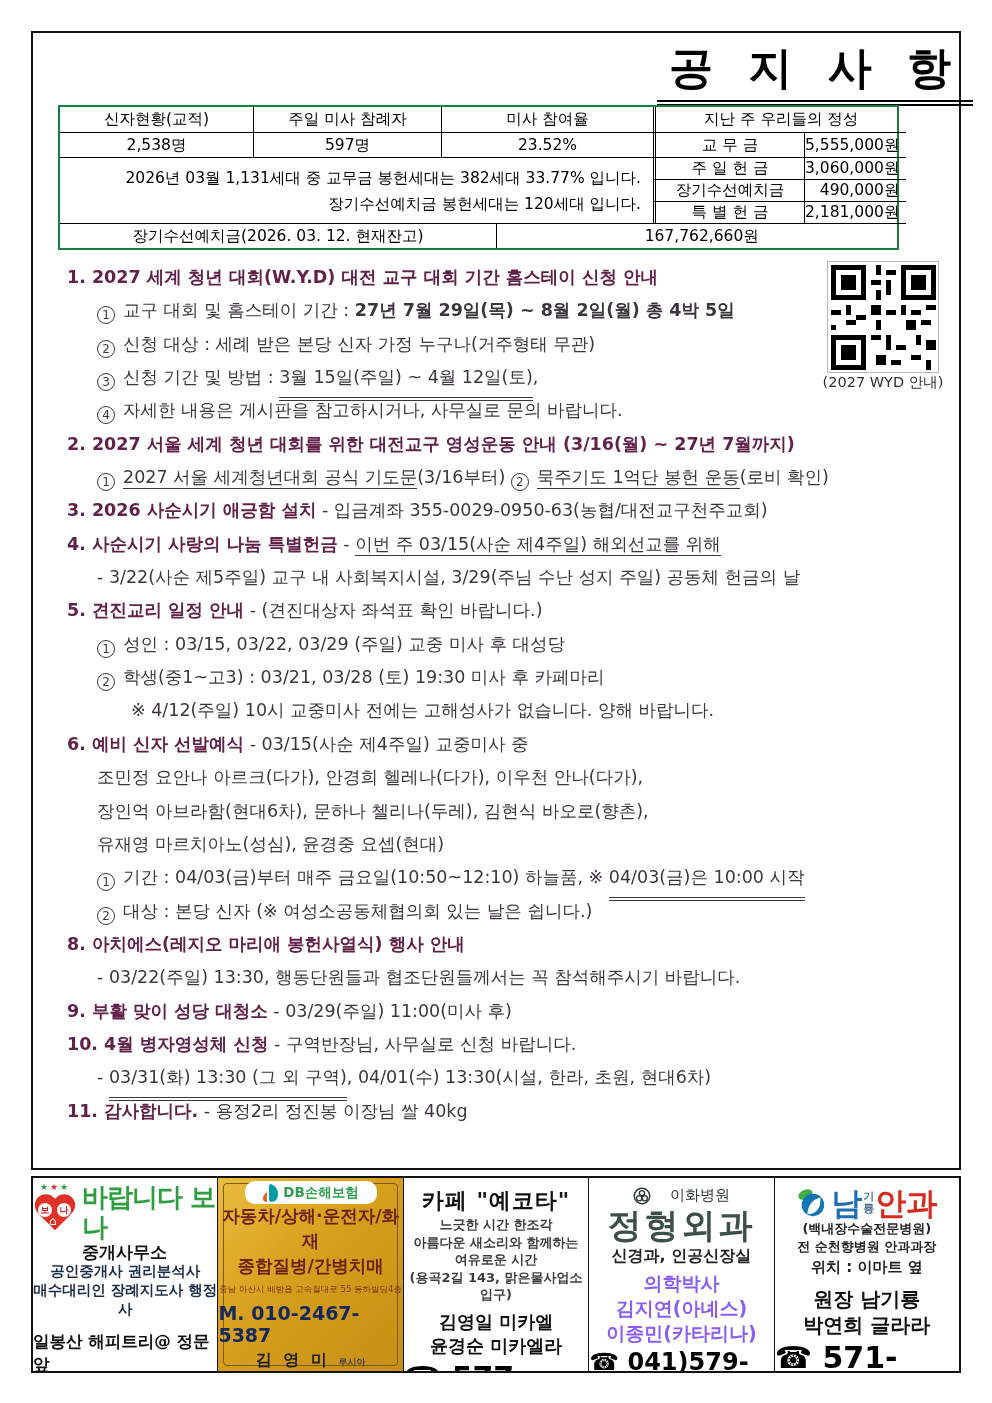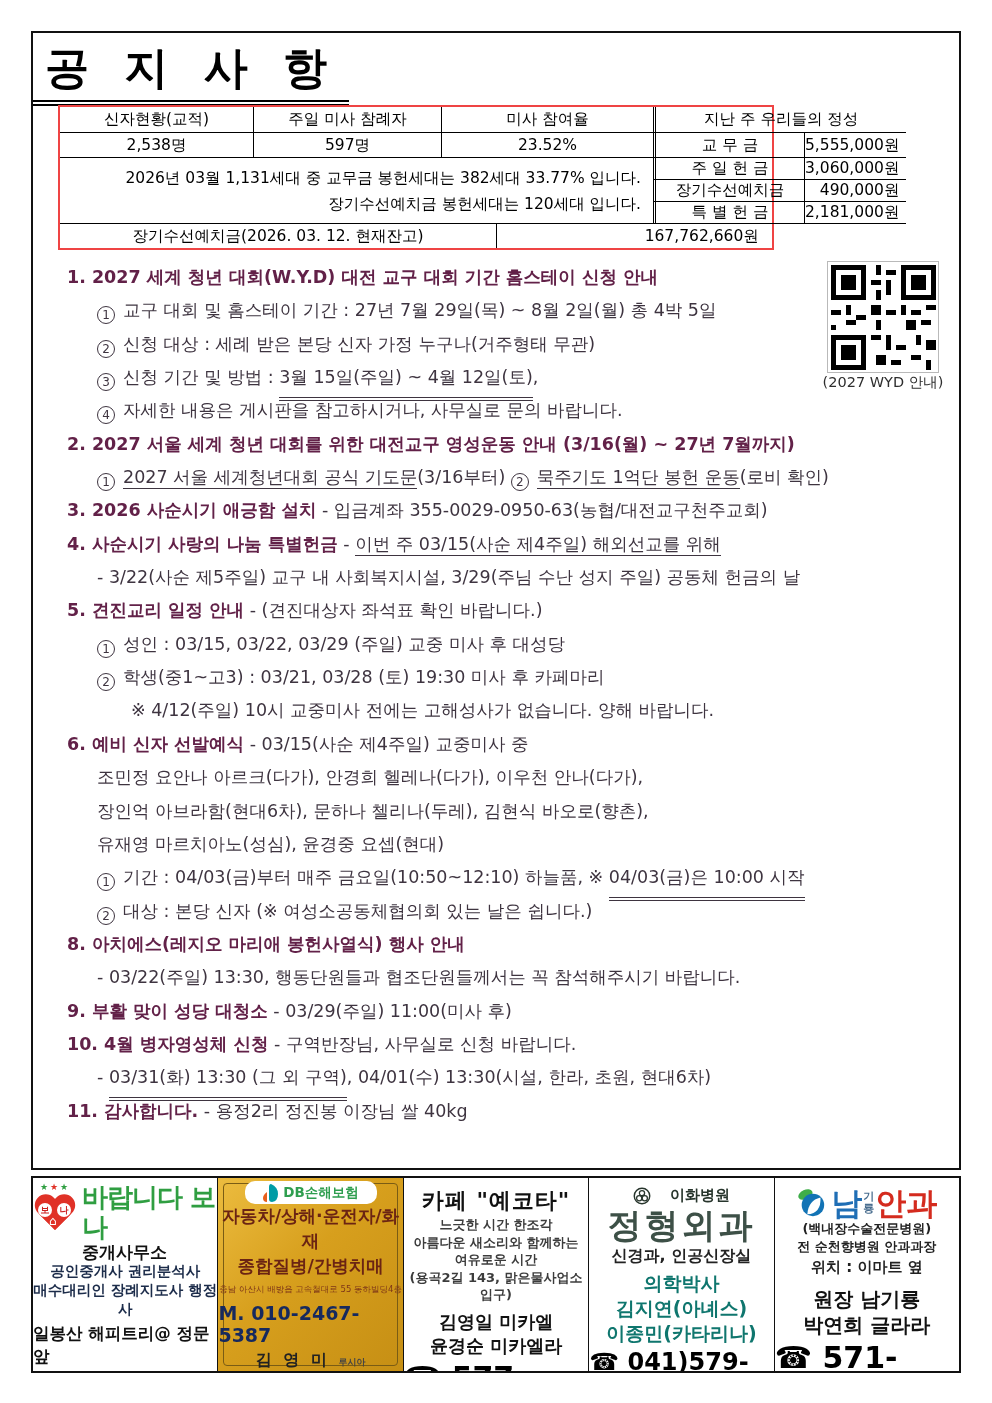--- a/index.html
+++ b/index.html
@@ -3,45 +3,45 @@
 <meta charset="utf-8">
 <style>
   *{box-sizing:border-box;margin:0;padding:0}
   body{background:#fff;font-family:"DejaVu Sans","Liberation Sans",sans-serif;}
   .sheet{position:relative;width:992px;height:1403px;background:#fff;overflow:hidden}
 
   
   .main-box{position:absolute;left:31px;top:31px;width:930px;height:1139px;border:2px solid #111;background:#fff}
 
   
-  .title-wrap{position:absolute;top:6px;left:0;width:100%;text-align:left}
+  .title-wrap{position:absolute;top:6px;left:14px;width:100%;text-align:right}
   .title-wrap span{display:inline-block;font-size:44px;font-weight:bold;letter-spacing:10px;color:#000;
     border-bottom:6px double #000;padding:0 12px 2px 12px}
 
   
-  .stats{position:absolute;left:25px;top:72px;width:716px;height:145px;border:2px solid #ef4444;
+  .stats{position:absolute;left:25px;top:72px;width:841px;height:145px;border:2px solid #15803d;
     display:grid;grid-template-columns:193px 188px 212px 151px 1fr;grid-template-rows:25px 25px 22px 22px 22px 1fr;color:#000}
   .sc{border-left:1px solid #000;border-top:1px solid #000;display:flex;align-items:center;justify-content:center;font-size:15.5px;white-space:nowrap}
   .r1{border-top:none}
   .cl{border-left:none}
   .dbl{border-left:3px double #000}
   .val{justify-content:flex-end;padding-right:7px}
   .h4{grid-column:4/6}
   .note{grid-column:1/4;grid-row:3/6;border-left:none;flex-direction:column;align-items:flex-end;justify-content:center;padding-right:12px;line-height:26px}
   .brow{grid-column:1/6;grid-row:6;border-top:1px solid #000;display:flex}
   .bl{width:437px;border-right:1px solid #000;display:flex;align-items:center;justify-content:center;font-size:15.5px}
   .bv{flex:1;display:flex;align-items:center;justify-content:center;font-size:15.5px}
 
   
   .nlist{position:absolute;left:34px;top:228px;width:884px}
   .nline{height:33.35px;line-height:33.35px;white-space:nowrap;font-size:17.5px;color:#3e3440}
   .ind0{padding-left:0}
   .ind1{padding-left:30px}
   .ind2{padding-left:64px}
-  .nline .b{font-weight:normal}
+  .nline .b{font-weight:bold}
   .nline .h{font-weight:bold;color:#622148}
   .nline .u1{border-bottom:1.5px solid currentColor;padding-bottom:1px}
   .nline .u2{border-bottom:4px double currentColor;padding-bottom:10px}
   .circ{display:inline-flex;width:18px;height:18px;border:1.3px solid currentColor;border-radius:50%;
     align-items:center;justify-content:center;font-size:12px;margin-right:8px;vertical-align:-3px;line-height:1}
 
   
   .qr{position:absolute;left:794px;top:228px;width:112px;height:112px;border:1px solid #b9b9b9;background:#fff;padding:3px}
   .qr-cap{position:absolute;left:760px;top:340px;width:180px;text-align:center;font-size:14.5px;color:#2e2e2e;white-space:nowrap}
 
@@ -57,21 +57,21 @@
   .st-g{color:#2f9e41}.st-r{color:#e03127}
   .heart{position:relative;width:44px;height:40px;margin-top:1px}
   .heart::before,.heart::after{content:"";position:absolute;left:22px;top:2px;width:22px;height:35px;background:#e03127;border-radius:22px 22px 0 0;transform:rotate(-45deg);transform-origin:0 100%}
   .heart::after{left:0;transform:rotate(45deg);transform-origin:100% 100%}
   .hlb{position:absolute;z-index:2;width:14px;height:14px;border-radius:50%;background:#fff;color:#c22;font-size:9px;display:flex;align-items:center;justify-content:center;font-weight:bold}
   .hlb1{left:5px;top:10px}.hlb2{left:24px;top:10px}
   .house{position:absolute;z-index:2;left:16px;top:22px;color:#fff;font-size:12px;line-height:12px}
   .ad1-title{font-size:26px;font-weight:bold;color:#2f9e41;line-height:30px;letter-spacing:-1px}
   .ad1-sub{font-size:17px;font-weight:bold;color:#111;line-height:20px}
   .ad1-line{font-size:14.5px;font-weight:bold;color:#1c2c4a;line-height:19px;text-align:center}
-  .ad1-place{font-size:16.5px;font-weight:bold;color:#111;line-height:23px;margin-top:3px}
+  .ad1-place{font-size:16.5px;font-weight:bold;color:#111;line-height:23px;margin-top:11px}
   .ad1-person{font-size:20px;font-weight:bold;color:#111;line-height:25px}
 
   
   .ad2{background:linear-gradient(135deg,#ecbc3f 0%,#d79f1d 45%,#c68f14 100%);}
   .ad2-card{position:absolute;inset:5px;border:1.5px solid #7a5c14;border-radius:4px}
   .ad2-tab{position:relative;z-index:2;margin-top:3px;background:#fff;border-radius:10px;width:132px;height:34px;display:flex;align-items:center;justify-content:center;gap:3px}
   .db-text{font-size:13.5px;font-weight:bold;color:#2f9e4f}
   .ad2-line{position:relative;z-index:2;font-size:17.5px;font-weight:bold;color:#6b2413;line-height:25px;text-align:center}
   .ad2-line:first-of-type{margin-top:10px}
   .ad2-addr{position:relative;z-index:2;font-size:8.5px;color:#7e3618;margin-top:5px}
@@ -81,24 +81,24 @@
 
   
   .ad3-title{font-size:22px;font-weight:bold;color:#111;margin-top:8px;letter-spacing:1px}
   .ad3-line{font-size:13px;font-weight:600;color:#3c3c3c;line-height:17.5px;text-align:center}
   .ad3-line:first-of-type{margin-top:6px}
   .ad3-person{font-size:18px;font-weight:bold;color:#111;line-height:24px}
   .ad3-person.first{margin-top:6px}
   .ad3-phone{font-size:30px;font-weight:bold;color:#000;margin-top:2px}
 
   
-  .ad4-brand{display:flex;align-items:center;gap:19px;margin-top:8px;font-size:15px;font-weight:bold;color:#27352c}
+  .ad4-brand{display:flex;align-items:center;gap:19px;margin-top:8px;font-size:15px;font-weight:normal;color:#27352c}
   .ad4-title{font-size:34px;font-weight:bold;color:#3d5047;letter-spacing:3px;line-height:40px}
   .ad4-sub{font-size:16px;font-weight:600;color:#222;line-height:22px}
-  .ad4-line{font-size:19px;font-weight:600;color:#0f766e;line-height:25px}
+  .ad4-line{font-size:19px;font-weight:600;color:#8b5cf6;line-height:25px}
   .ad4-line.first{margin-top:4px}
   .ad4-phone{font-size:24px;font-weight:bold;color:#000;margin-top:2px}
 
   
   .ad5-head{display:flex;align-items:center;margin-top:8px}
   .ad5-nam{font-size:31px;font-weight:bold;color:#1f6eb5;line-height:34px}
   .ad5-small{display:flex;flex-direction:column;font-size:11px;font-weight:bold;color:#4a6e8f;line-height:12px;margin:0 1px}
   .ad5-angwa{font-size:31px;font-weight:bold;color:#d42b1e;line-height:34px}
   .ad5-line{font-size:13px;font-weight:bold;color:#222;line-height:18px}
   .ad5-line.loc{font-size:15px;line-height:22px}

